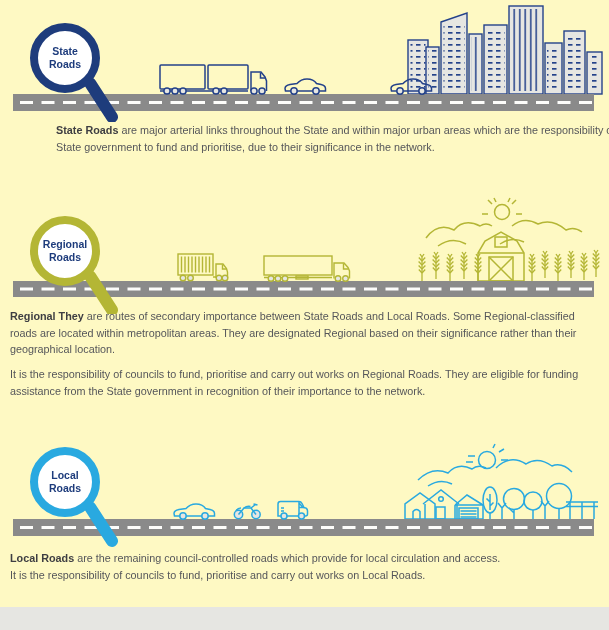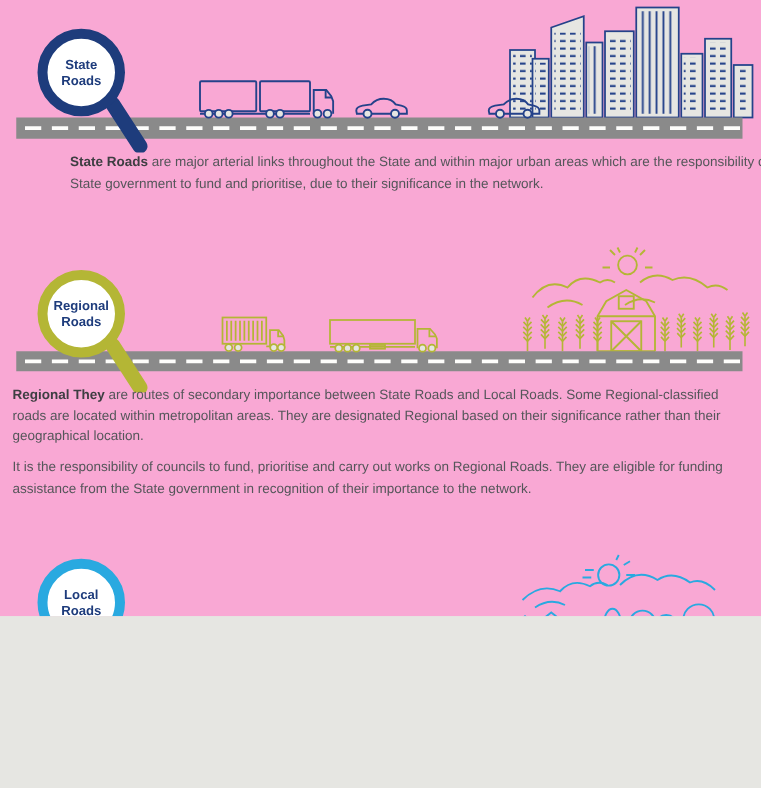--- a/index.html
+++ b/index.html
@@ -1,16 +1,16 @@
 <!DOCTYPE html>
 <html><head>
 <meta charset="utf-8">
 <style>
   html,body{margin:0;padding:0;background:#e6e6e2;}
-  .page{position:relative;width:609px;height:493px;background:#f9a8d4;overflow:hidden;
+  .page{position:relative;width:609px;height:607px;background:#fef9c3;overflow:hidden;
         font-family:"Liberation Sans",sans-serif;}
   .illus{position:absolute;left:0;display:block;}
   #illus-state{top:0;}
   #illus-regional{top:196px;}
   #illus-local{top:440px;}
   .copy{position:absolute;left:10px;width:582px;color:#55565a;font-size:10.8px;line-height:16.5px;}
   #copy-state{top:122px;margin-left:46px;}
   #copy-regional{top:308px;}
   #copy-local{top:550px;}
   .copy p{margin:0 0 8.5px 0;white-space:pre-line;}
@@ -252,15 +252,17 @@
 
     <g>
       <line x1="90" y1="67" x2="112" y2="101" stroke="#29a9e0" stroke-width="12" stroke-linecap="round"></line>
       <circle cx="65" cy="42" r="31" fill="#ffffff" stroke="#29a9e0" stroke-width="8"></circle>
       <text x="65" y="39" class="badge-text">Local</text>
       <text x="65" y="52" class="badge-text">Roads</text>
     </g>
   </svg>
 
   <div id="copy-local" class="copy">
+    <p><b>Local Roads</b><span> are the remaining council-controlled roads which provide for local circulation and access.
+It is the responsibility of councils to fund, prioritise and carry out works on Local Roads.</span></p>
   </div>
 
 </div>
 
 </body></html>

